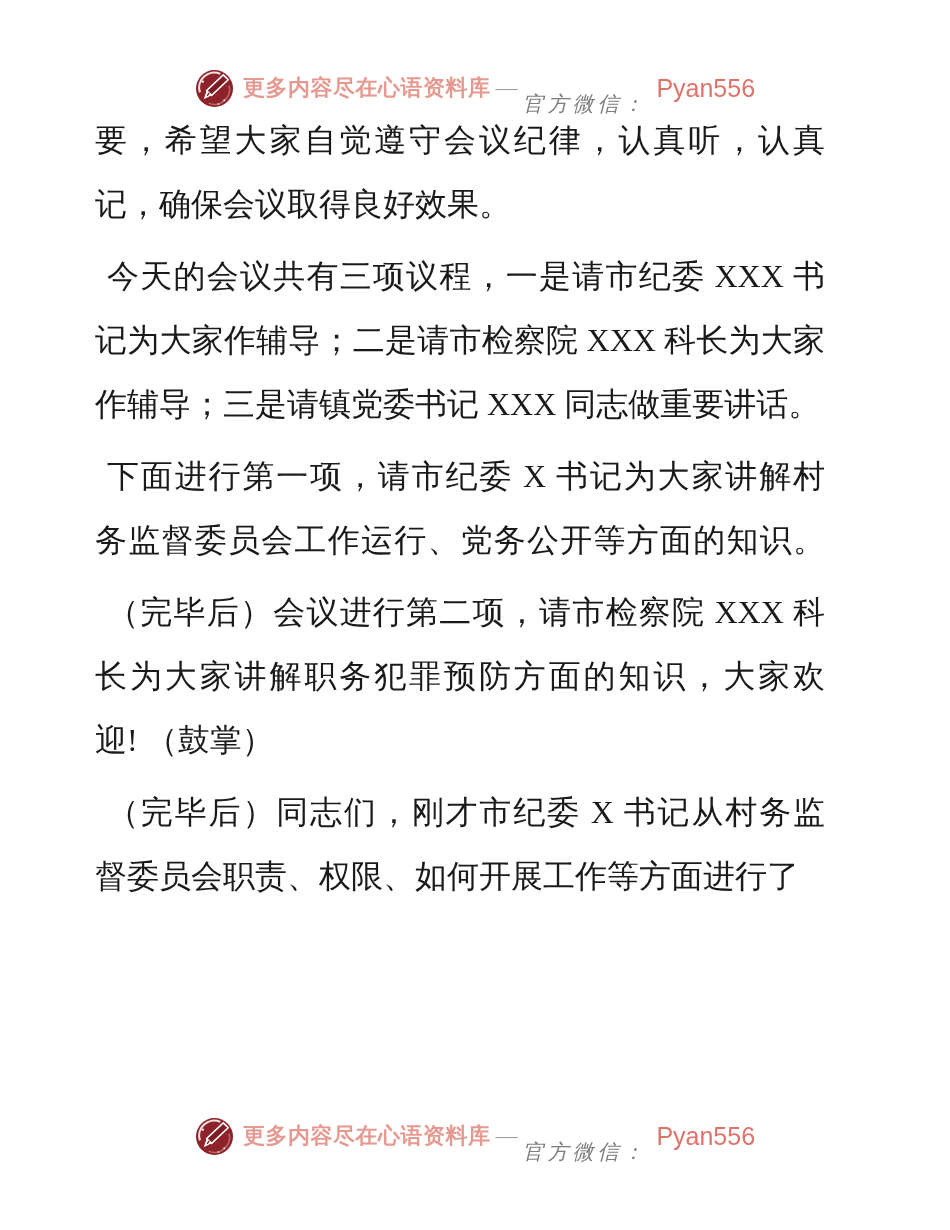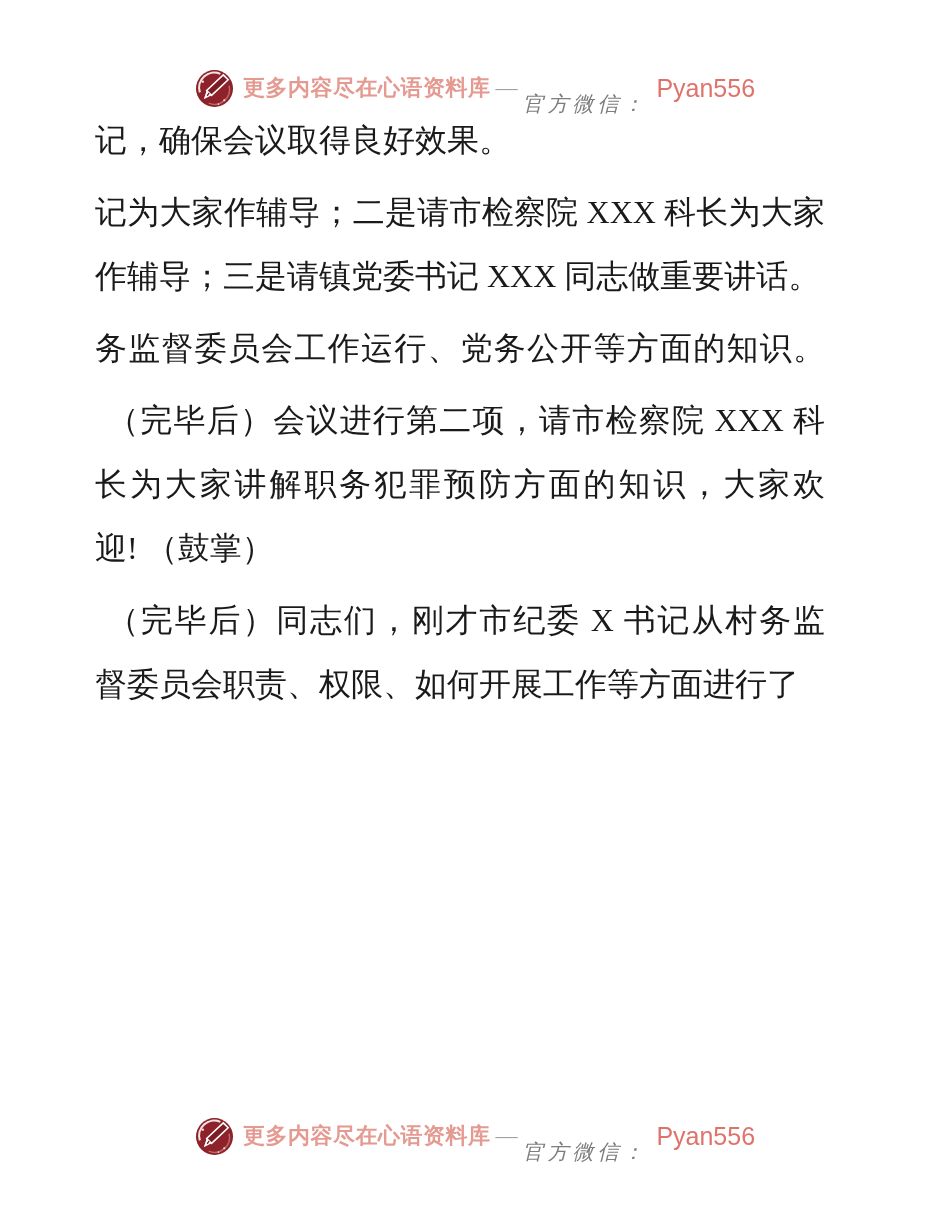--- a/index.html
+++ b/index.html
@@ -89,27 +89,30 @@
       </svg>
     </span>
     <span class="brand">更多内容尽在心语资料库</span>
     <span class="sep">—</span>
     <span class="wlabel">官方微信：</span>
     <span class="wid">Pyan556</span>
   </div>
 
   <div class="doc">
       <div class="para">
+        <div class="line">要，希望大家自觉遵守会议纪律，认真听，认真</div>
         <div class="line final">记，确保会议取得良好效果。</div>
       </div>
       <div class="para">
+        <div class="line indent">今天的会议共有三项议程，一是请市纪委 XXX 书</div>
         <div class="line">记为大家作辅导；二是请市检察院 XXX 科长为大家</div>
         <div class="line final">作辅导；三是请镇党委书记 XXX 同志做重要讲话。</div>
       </div>
       <div class="para">
+        <div class="line indent">下面进行第一项，请市纪委 X 书记为大家讲解村</div>
         <div class="line">务监督委员会工作运行、党务公开等方面的知识。</div>
       </div>
       <div class="para">
         <div class="line indent">（完毕后）会议进行第二项，请市检察院 XXX 科</div>
         <div class="line">长为大家讲解职务犯罪预防方面的知识，大家欢</div>
         <div class="line final">迎! （鼓掌）</div>
       </div>
       <div class="para">
         <div class="line indent">（完毕后）同志们，刚才市纪委 X 书记从村务监</div>
         <div class="line final">督委员会职责、权限、如何开展工作等方面进行了</div>

